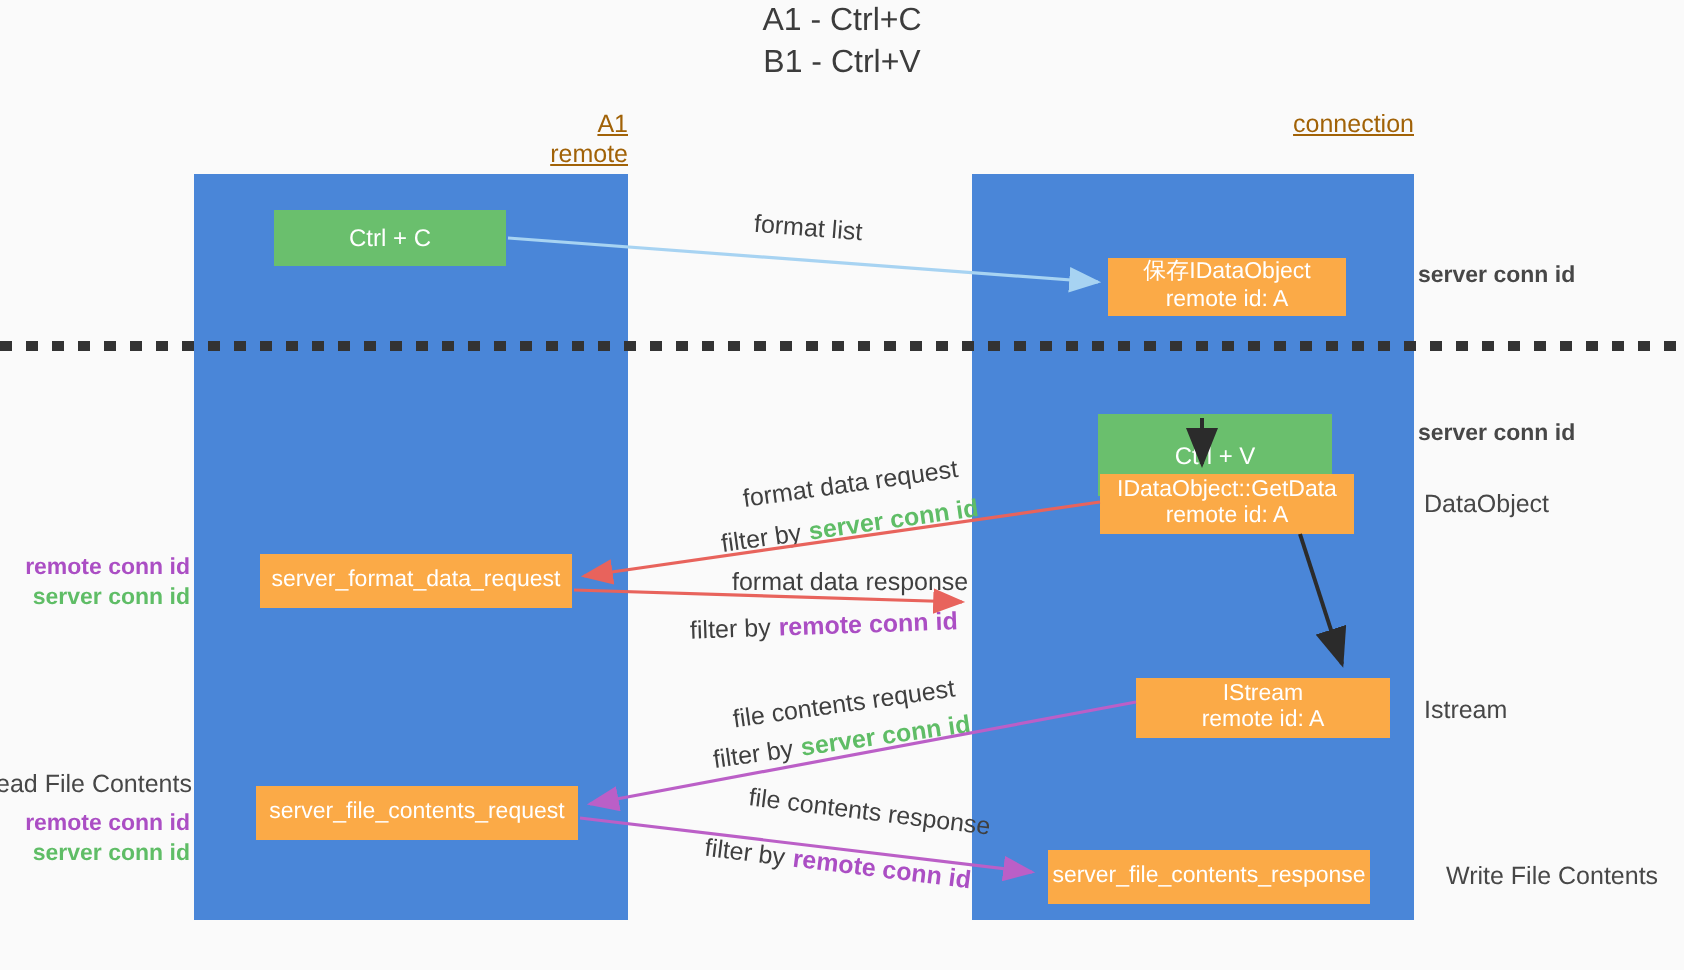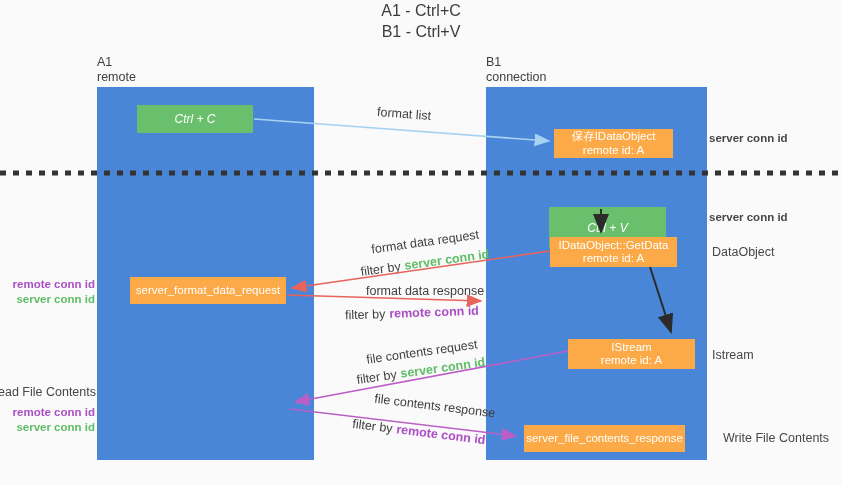--- a/index.html
+++ b/index.html
@@ -7,25 +7,25 @@
     --arrow-red:#e8635c; --arrow-purple:#bb5fc7; --arrow-blue:#a7d3f2;
     --arrow-black:#2b2b2b; --text-green:#5fbd66; --text-purple:#ab4ec4;
     --text-dark:#3f3f3f; --dotted-line:#333333; --background:#fafafa;
   }
   html,body{margin:0;padding:0;}
   body{background:#e9e9e9;font-family:"Liberation Sans",sans-serif;}
   .stage{position:relative;width:842px;height:485px;background:var(--background);overflow:hidden;
          font-family:"Liberation Sans",sans-serif;color:var(--text-dark);}
   .abs{position:absolute;}
   .title{left:0;top:8;width:100%;text-align:center;font-size:16px;line-height:21px;color:#3c3c3c;}
-  .ll-header{font-size:12.5px;line-height:15px;text-align:left;color:#404040;}
+  .ll-header{font-size:12.5px;line-height:15px;text-align:right;color:#a16207;text-decoration:underline;}
   .rect{background:var(--lifeline-blue);z-index:1;}
   .node{z-index:2;display:flex;flex-direction:column;align-items:center;justify-content:center;
         color:#fff;text-align:center;white-space:nowrap;}
-  .gbox{background:var(--box-green);font-size:12px;font-style:italic;}
+  .gbox{background:var(--box-green);font-size:12px;}
   .obox{background:var(--box-orange);font-size:11.5px;line-height:13.5px;}
   .flow-label{z-index:4;white-space:nowrap;font-size:12.5px;color:var(--text-dark);transform-origin:center;}
   .conn-green{color:var(--text-green);font-weight:bold;}
   .conn-purple{color:var(--text-purple);font-weight:bold;}
   .side-label{z-index:4;white-space:nowrap;font-size:12.5px;color:#474747;}
   .side-conn{font-size:11.5px;line-height:14.5px;font-weight:bold;text-align:right;}
   .filler{margin-right:4px;}
   svg.overlay{position:absolute;left:0;top:0;z-index:5;pointer-events:none;}
 </style>
 </head>
@@ -36,21 +36,20 @@
   <div class="abs title">
     <div>A1 - Ctrl+C</div>
     <div>B1 - Ctrl+V</div>
   </div>
 
   <div class="abs ll-header" style="left:97px;top:55px;width:217px;">
     <div>A1</div>
     <div>remote</div>
   </div>
   <div class="abs ll-header" style="left:486px;top:55px;width:221px;">
-    <div>B1</div>
     <div>connection</div>
   </div>
 
   <div class="abs rect" style="left:97px;top:87px;width:217px;height:373px;"></div>
   <div class="abs rect" style="left:486px;top:87px;width:221px;height:373px;"></div>
 
   <div class="abs node gbox" style="left:137px;top:105px;width:116px;height:28px;">
     <span>Ctrl + C</span>
   </div>
   <div class="abs node gbox" style="left:549px;top:181px;width:117px;height:41px;margin-top:26px;">
@@ -64,20 +63,23 @@
   <div class="abs node obox" style="left:550px;top:237px;width:127px;height:30px;">
     <span>IDataObject::GetData</span>
     <span>remote id: A</span>
   </div>
   <div class="abs node obox" style="left:568px;top:339px;width:127px;height:30px;">
     <span>IStream</span>
     <span>remote id: A</span>
   </div>
   <div class="abs node obox" style="left:130px;top:277px;width:156px;height:27px;">
     <span>server_format_data_request</span>
+  </div>
+  <div class="abs node obox" style="left:128px;top:393px;width:161px;height:27px;">
+    <span>server_file_contents_request</span>
   </div>
   <div class="abs node obox" style="left:524px;top:425px;width:161px;height:27px;">
     <span>server_file_contents_response</span>
   </div>
 
   <div class="abs flow-label" style="left:377px;top:107px;transform:rotate(4.5deg);">
     <span>format list</span>
   </div>
 
   <div class="abs flow-label" style="left:371px;top:235px;transform:rotate(-8deg);">

